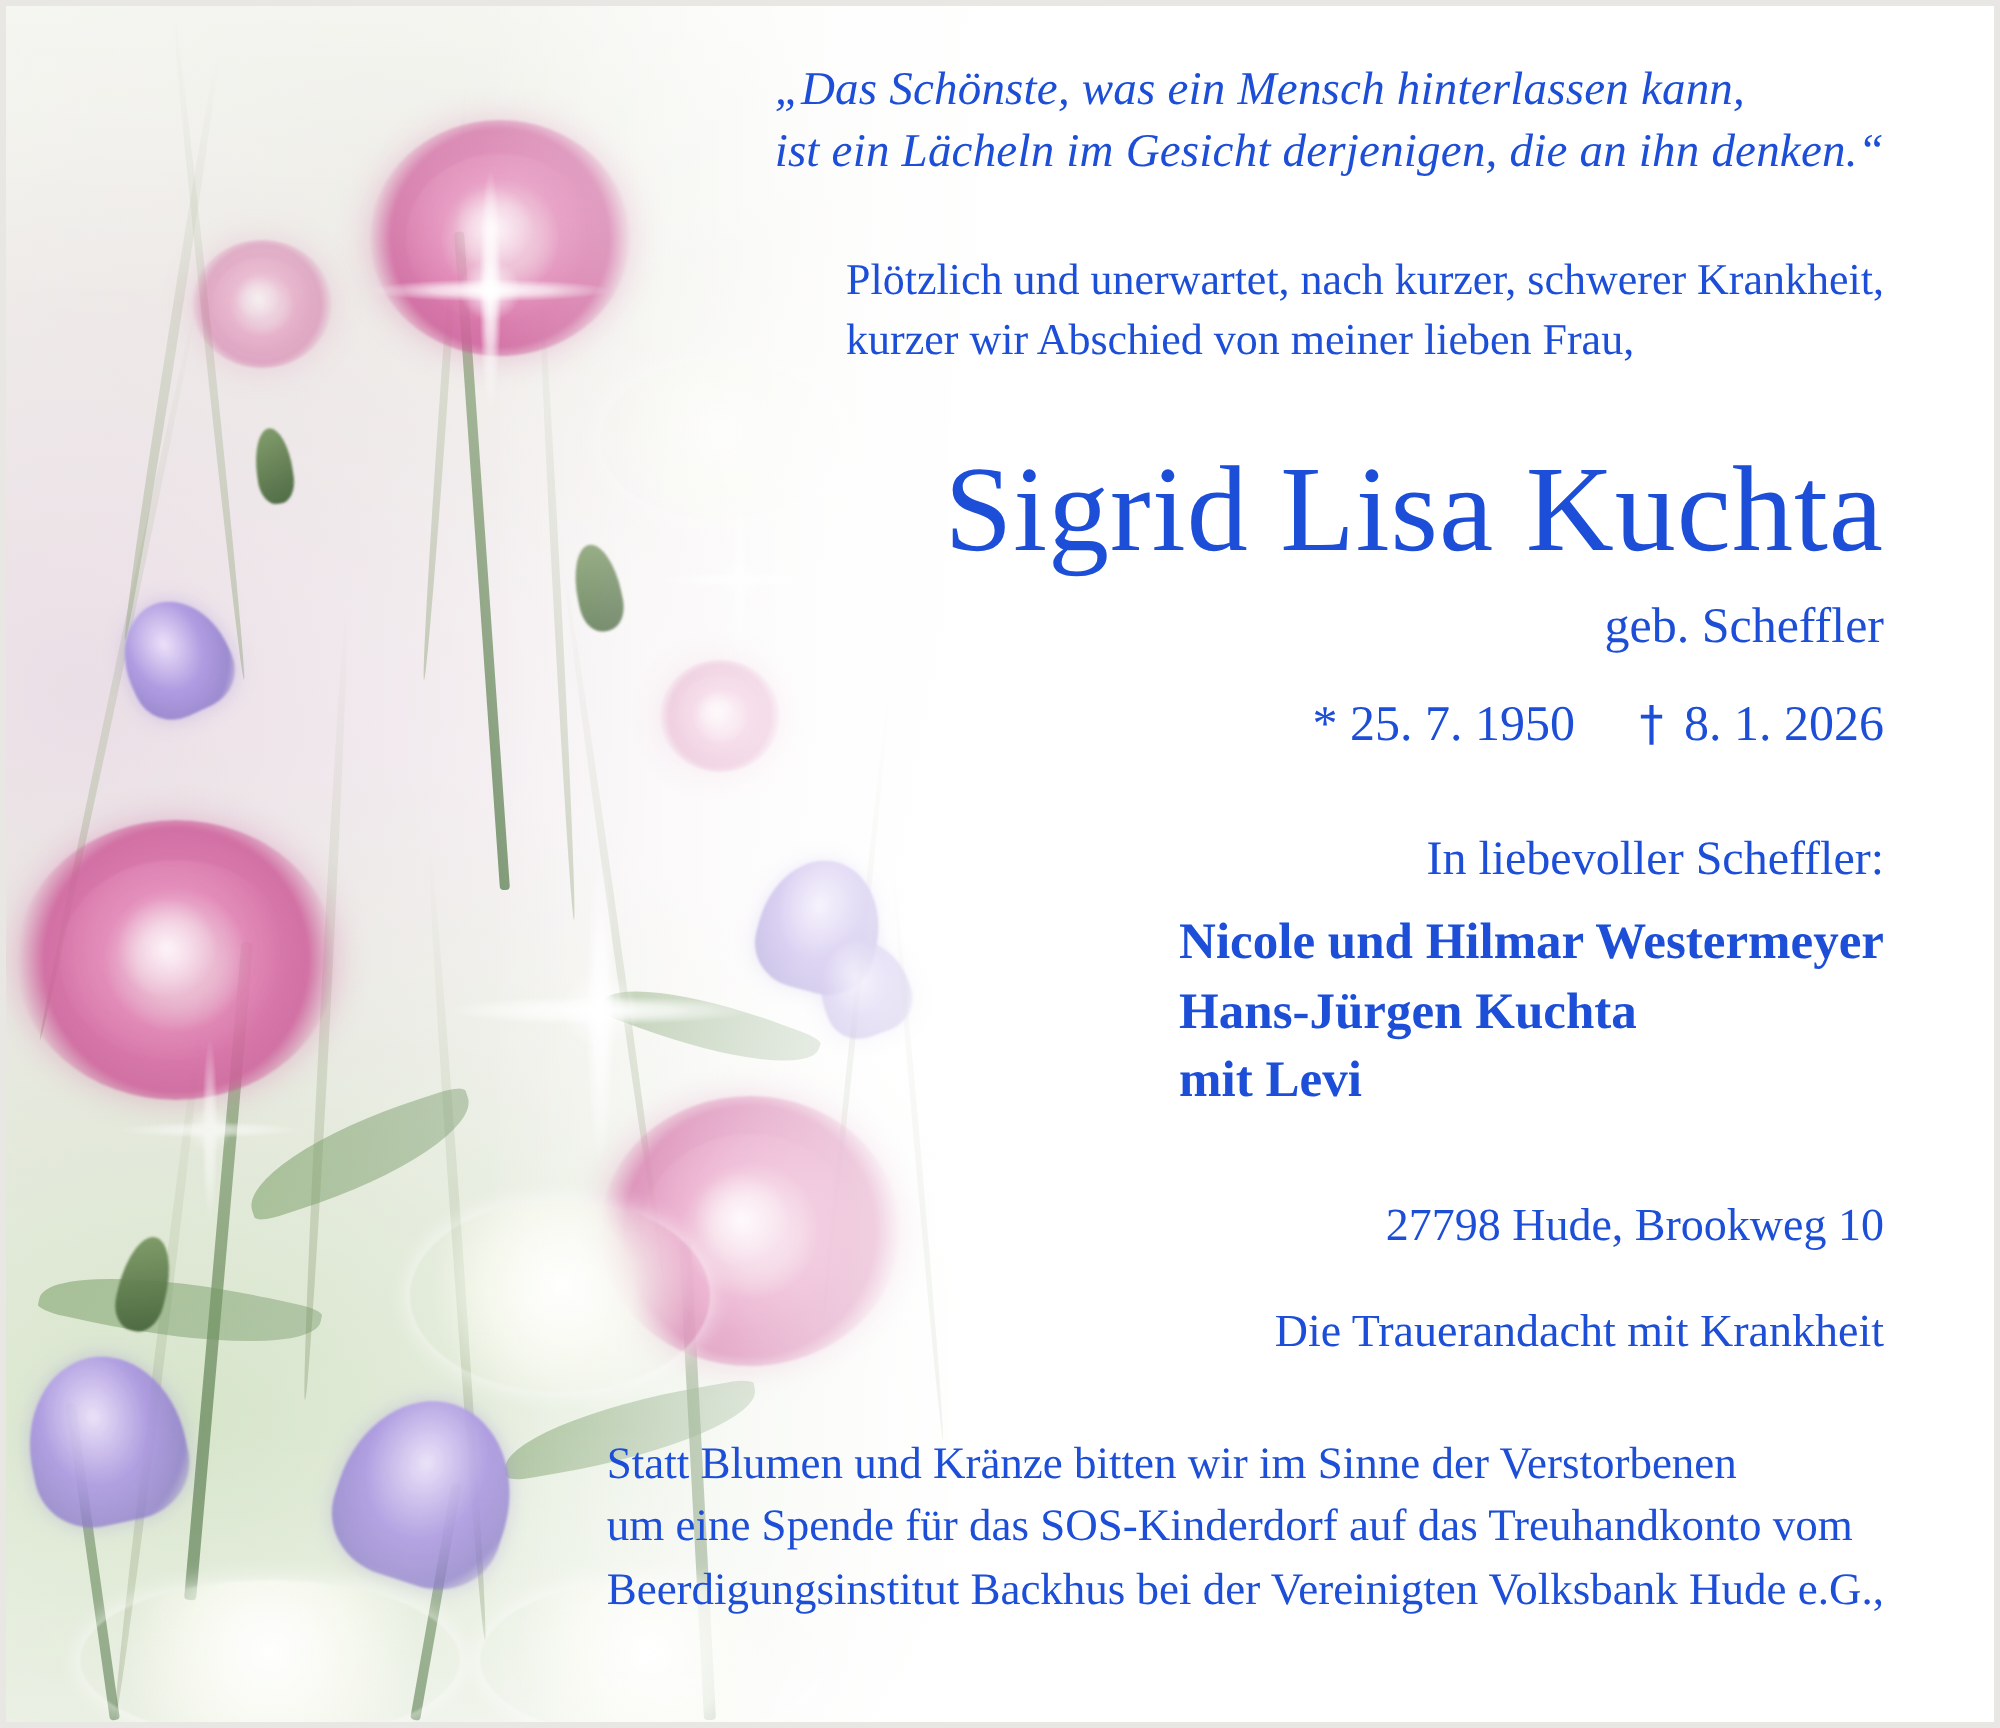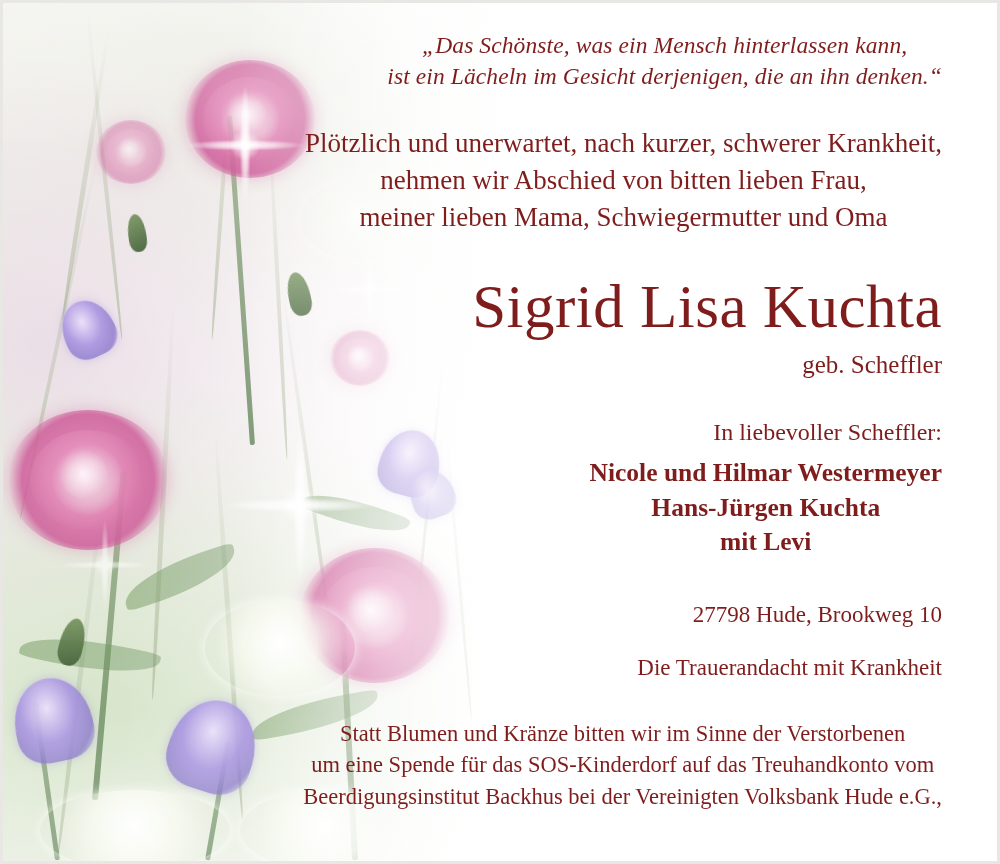--- a/index.html
+++ b/index.html
@@ -128,33 +128,33 @@
   
   .content {
     position: relative;
     z-index: 20;
     height: 100%;
     box-sizing: border-box;
     padding: 30px 58px 26px 0;
     display: flex;
     flex-direction: column;
     align-items: flex-end;
-    text-align: center;
-    color: #7f1d1d;
+    text-align: left;
+    color: #1d4ed8;
   }
   .quote {
     font-style: italic;
     font-size: 23.5px;
     line-height: 1.34;
     letter-spacing: 0.1px;
     max-width: 640px;
   }
   .intro {
     margin-top: 32px;
-    font-size: 27px;
+    font-size: 22px;
     line-height: 1.38;
     max-width: 660px;
   }
   .name {
     margin-top: 38px;
     font-size: 61px;
     line-height: 1.06;
     letter-spacing: 0.5px;
     white-space: nowrap;
   }
@@ -269,27 +269,32 @@
 
   <div class="content">
 
     <div class="quote">
       <div>„Das Schönste, was ein Mensch hinterlassen kann,</div>
       <div>ist ein Lächeln im Gesicht derjenigen, die an ihn denken.“</div>
     </div>
 
     <div class="intro">
       <div>Plötzlich und unerwartet, nach kurzer, schwerer Krankheit,</div>
-      <div>nehmen wir Abschied von bitten lieben Frau,</div>
-      <div>meiner lieben Mama, Schwiegermutter und Oma</div>
+      <div>kurzer wir Abschied von meiner lieben Frau,</div>
     </div>
 
     <div class="name">Sigrid Lisa Kuchta</div>
     <div class="maiden">geb. Scheffler</div>
 
+    <div class="dates">
+      <span>*</span>
+      <span>25. 7. 1950</span>
+      <span class="cross">†</span>
+      <span>8. 1. 2026</span>
+    </div>
 
     <div class="memory-head">In liebevoller Scheffler:</div>
 
     <div class="survivors">
       <div>Nicole und Hilmar Westermeyer</div>
       <div>Hans-Jürgen Kuchta</div>
       <div>mit Levi</div>
     </div>
 
     <div class="address">27798 Hude, Brookweg 10</div>

